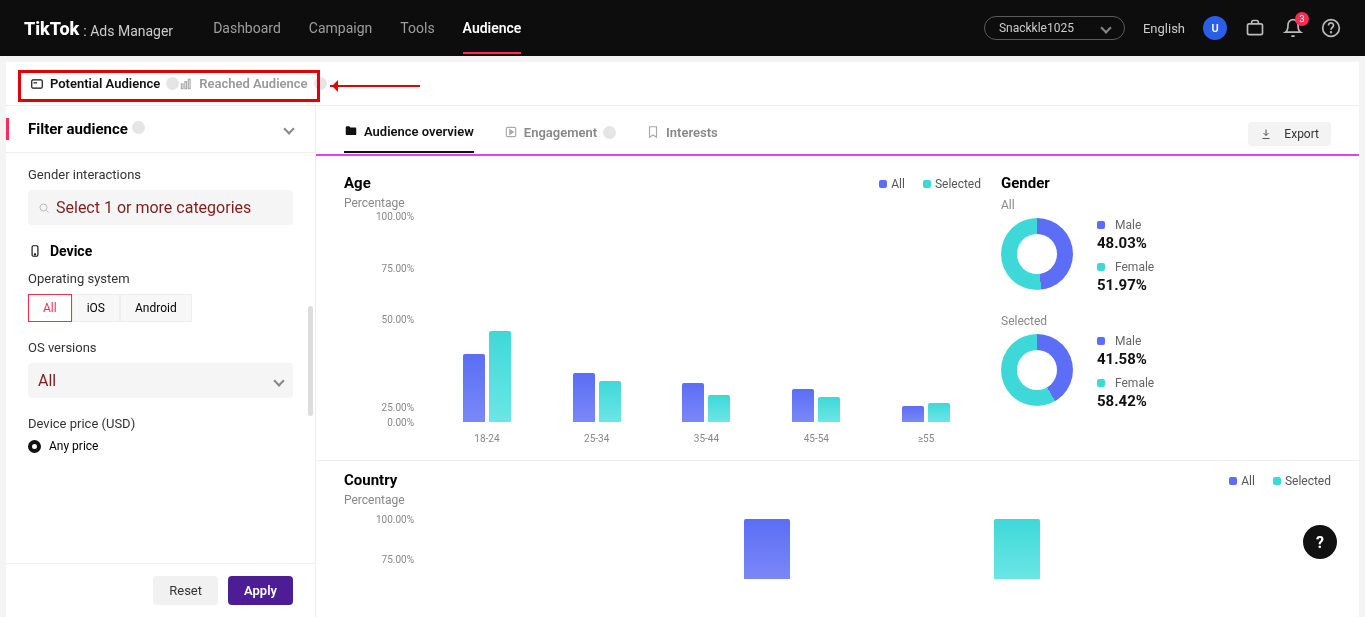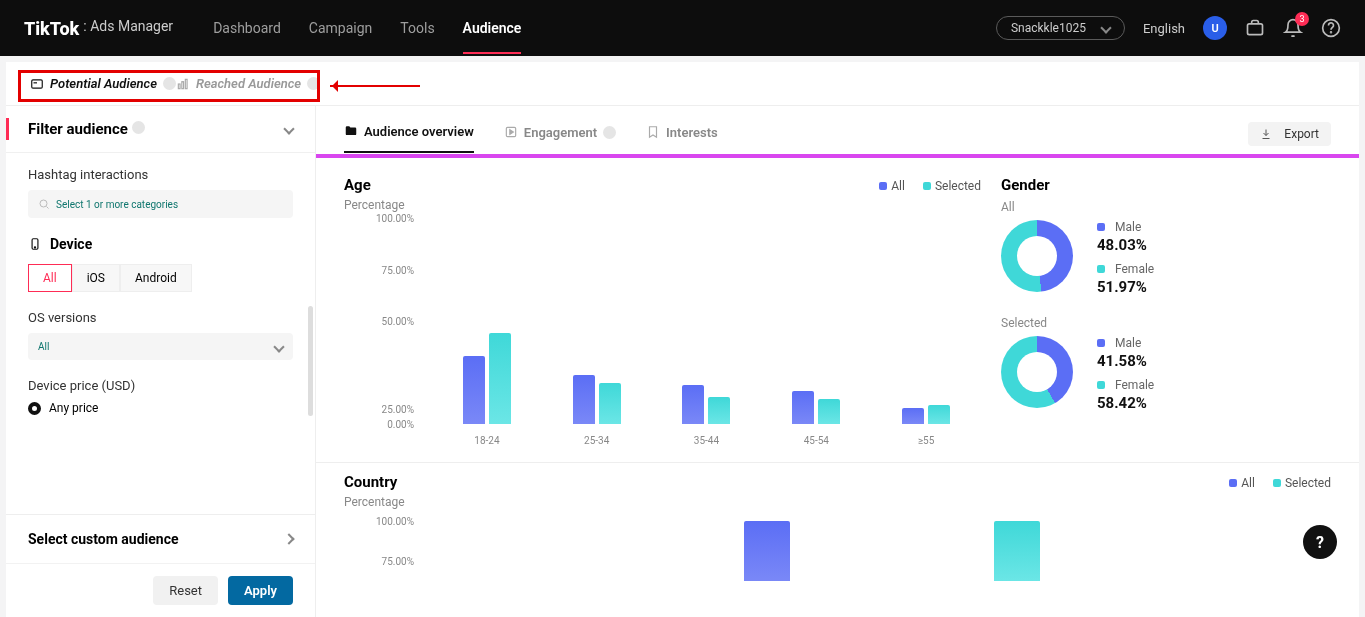--- a/index.html
+++ b/index.html
@@ -1,69 +1,69 @@
 <!DOCTYPE html>
 <html><head>
 <meta charset="utf-8">
 <style>
 * { margin:0; padding:0; box-sizing:border-box; font-family:-apple-system,BlinkMacSystemFont,"Segoe UI",Roboto,Helvetica,Arial,sans-serif; }
 body { width:1365px; height:617px; overflow:hidden; background:#f4f4f5; position:relative; }
 
 
 .topnav { height:56px; background:#0d0d0d; display:flex; align-items:center; padding:0 24px; color:#b0b0b0; }
-.logo { color:#fff; font-weight:700; font-size:18px; display:flex; align-items:flex-start; gap:2px; }
+.logo { color:#fff; font-weight:700; font-size:18px; display:flex; align-items:flex-end; gap:2px; }
 .logo-brand { font-weight:800; }
 .logo-suffix { font-weight:400; font-size:14px; color:#ccc; margin-left:2px; }
 .nav-links { display:flex; gap:28px; margin-left:40px; font-size:14px; }
 .nav-link { color:#9e9e9e; cursor:pointer; }
 .nav-link.active { color:#fff; font-weight:600; position:relative; }
 .nav-link.active::after { content:""; position:absolute; bottom:-18px; left:0; right:0; height:2px; background:#fe2c55; }
 .nav-right { margin-left:auto; display:flex; align-items:center; gap:18px; }
-.account-pill { border:1px solid #5a5a5a; border-radius:16px; padding:4px 14px; color:#ccc; font-size:12px; display:flex; align-items:center; gap:16px; cursor:pointer; }
+.account-pill { border:1px solid #5a5a5a; border-radius:16px; padding:4px 14px; color:#ccc; font-size:12px; display:flex; align-items:center; gap:28px; cursor:pointer; }
 .lang { font-size:13px; color:#ccc; }
 .avatar { width:24px; height:24px; border-radius:50%; background:#2a5ee8; color:#fff; font-size:11px; display:flex; align-items:center; justify-content:center; font-weight:600; }
 .ico { width:20px; height:20px; color:#bbb; position:relative; cursor:pointer; }
 .notif-badge { position:absolute; top:-6px; right:-6px; background:#fe2c55; color:#fff; border-radius:50%; width:14px; height:14px; font-size:9px; display:flex; align-items:center; justify-content:center; }
 
 
-.secondary-row { background:#fff; padding:0 24px; height:44px; display:flex; align-items:center; border-bottom:1px solid #eee; margin:6px 6px 0 6px;font-style:italic; }
+.secondary-row { background:#fff; padding:0 24px; height:44px; display:flex; align-items:center; border-bottom:1px solid #eee; margin:6px 6px 0 6px; }
 .sec-tab { color:#999; font-size:13px; font-weight:600; display:flex; align-items:center; gap:6px; cursor:pointer; }
 .sec-tab.active { color:#111; }
 .help-dot { width:13px; height:13px; border-radius:50%; background:#e5e5e5; display:inline-block; }
 .redbox { position:absolute; border:3px solid #e30000; top:70px; left:18px; width:302px; height:32px; pointer-events:none; }
 .redarrow { position:absolute; top:80px; left:330px; width:90px; height:12px; pointer-events:none; }
 .redarrow::before { content:""; position:absolute; top:5px; left:0; right:0; height:2px; background:#e30000; }
 .redarrow::after { content:""; position:absolute; left:-4px; top:0; border:6px solid transparent; border-right-color:#e30000; }
 
 
 .main { display:flex; margin:0 6px; background:#fff; height:calc(617px - 56px - 50px); }
 .sidebar { width:310px; border-right:1px solid #eee; position:relative; display:flex; flex-direction:column; }
 .side-scroll { flex:1; overflow:hidden; padding:0 0 0 0; }
 .side-section { padding:14px 22px; }
 .filter-head { display:flex; align-items:center; justify-content:space-between; padding:14px 22px; border-bottom:1px solid #f0f0f0; }
 .filter-head .t { font-weight:700; font-size:15px; position:relative; }
 .filter-head .t::before { content:""; position:absolute; left:-22px; top:-2px; bottom:-2px; width:3px; background:#fe2c55; }
 .lbl { font-size:13px; color:#333; margin-bottom:8px; display:block; }
-.input-fake { background:#f5f5f5; border-radius:4px; padding:8px 10px; color:#0f766e; font-size:10px; display:flex; align-items:center; gap:6px; }
+.input-fake { background:#f5f5f5; border-radius:4px; padding:8px 10px; color:#7f1d1d; font-size:16px; display:flex; align-items:center; gap:6px; }
 .dev-head { display:flex; align-items:center; gap:8px; font-weight:700; font-size:14px; margin:18px 0 12px 0; }
 .os-row { display:flex; gap:0; margin-top:8px; }
 .os-btn { padding:6px 14px; font-size:12px; border:1px solid #eee; background:#f7f7f7; cursor:pointer; }
 .os-btn.active { border:1px solid #fe2c55; color:#fe2c55; background:#fff; }
 .radio-row { display:flex; align-items:center; gap:8px; font-size:12px; margin-top:8px; }
 .radio-dot { width:13px; height:13px; border-radius:50%; border:4px solid #111; }
 .select-custom { padding:16px 22px; border-top:1px solid #eee; font-weight:700; font-size:14px; display:flex; justify-content:space-between; align-items:center; cursor:pointer; }
 .side-footer { padding:12px 22px; display:flex; justify-content:flex-end; gap:10px; border-top:1px solid #f2f2f2; }
 .btn { padding:7px 16px; border-radius:4px; font-size:13px; cursor:pointer; border:none; }
 .btn-reset { background:#f1f1f1; color:#333; }
-.btn-apply { background:#0369a1; color:#fff; font-weight:600; }
+.btn-apply { background:#4c1d95; color:#fff; font-weight:600; }
 .side-scrollbar { position:absolute; right:2px; top:200px; width:5px; height:110px; background:#ddd; border-radius:3px; }
 
 
 .content { flex:1; padding:0; overflow:hidden; position:relative; }
-.content-tabs { display:flex; align-items:center; gap:30px; padding:16px 28px 0 28px; border-bottom:4px solid #d946ef; position:relative; }
+.content-tabs { display:flex; align-items:center; gap:30px; padding:16px 28px 0 28px; border-bottom:2px solid #d946ef; position:relative; }
 .ctab { font-size:13px; color:#888; font-weight:600; padding-bottom:12px; display:flex; align-items:center; gap:6px; cursor:pointer; }
 .ctab.active { color:#111; border-bottom:2px solid #111; }
 .export-btn { margin-left:auto; background:#f3f3f3; border-radius:4px; padding:5px 12px; font-size:12px; color:#333; display:flex; align-items:center; gap:12px; cursor:pointer; margin-bottom:8px; }
 
 .panel-row { display:flex; padding:18px 28px 10px 28px; gap:20px; }
 .age-panel { flex:1; }
 .panel-title { font-weight:700; font-size:15px; margin-bottom:4px; }
 .panel-sub { font-size:12px; color:#888; }
 .legend-right { margin-left:auto; display:flex; gap:18px; font-size:12px; color:#555; }
 .legend-dot { width:8px; height:8px; border-radius:2px; display:inline-block; margin-right:4px; }
@@ -176,37 +176,38 @@
 <div class="main">
 
   <div class="sidebar">
     <div class="filter-head">
       <span class="t"><span>Filter audience</span> <span class="help-dot"></span></span>
       <span class="chevron chev-down"></span>
     </div>
 
     <div class="side-scroll">
       <div class="side-section">
-        <span class="lbl">Hashtag interactions</span>
+        <span class="lbl">Gender interactions</span>
         <div class="input-fake">
           <svg width="12" height="12" viewBox="0 0 24 24" fill="none" stroke="#bbb" stroke-width="2">
               <circle cx="11" cy="11" r="7"></circle>
               <path d="M21 21l-4-4"></path>
             </svg>
           <span>Select 1 or more categories</span>
         </div>
 
         <div class="dev-head">
           <svg width="14" height="14" viewBox="0 0 24 24" fill="none" stroke="#111" stroke-width="2">
               <rect x="7" y="3" width="10" height="18" rx="2"></rect>
               <circle cx="12" cy="18" r="1" fill="#111"></circle>
             </svg>
           <span>Device</span>
         </div>
 
+        <span class="lbl">Operating system</span>
         <div class="os-row">
           <div class="os-btn active">All</div>
           <div class="os-btn">iOS</div>
           <div class="os-btn">Android</div>
         </div>
 
         <span class="lbl" style="margin-top:18px">OS versions</span>
         <div class="input-fake" style="justify-content:space-between">
           <span>All</span>
           <span class="chevron chev-down"></span>
@@ -214,24 +215,20 @@
 
         <span class="lbl" style="margin-top:18px">Device price (USD)</span>
         <div class="radio-row">
           <span class="radio-dot"></span>
           <span>Any price</span>
         </div>
       </div>
       <div class="side-scrollbar"></div>
     </div>
 
-    <div class="select-custom">
-      <span>Select custom audience</span>
-      <span class="chevron chev-right"></span>
-    </div>
 
     <div class="side-footer">
       <button class="btn btn-reset">Reset</button>
       <button class="btn btn-apply">Apply</button>
     </div>
   </div>
 
   <div class="content">
     <div class="content-tabs">
       <div class="ctab active">

